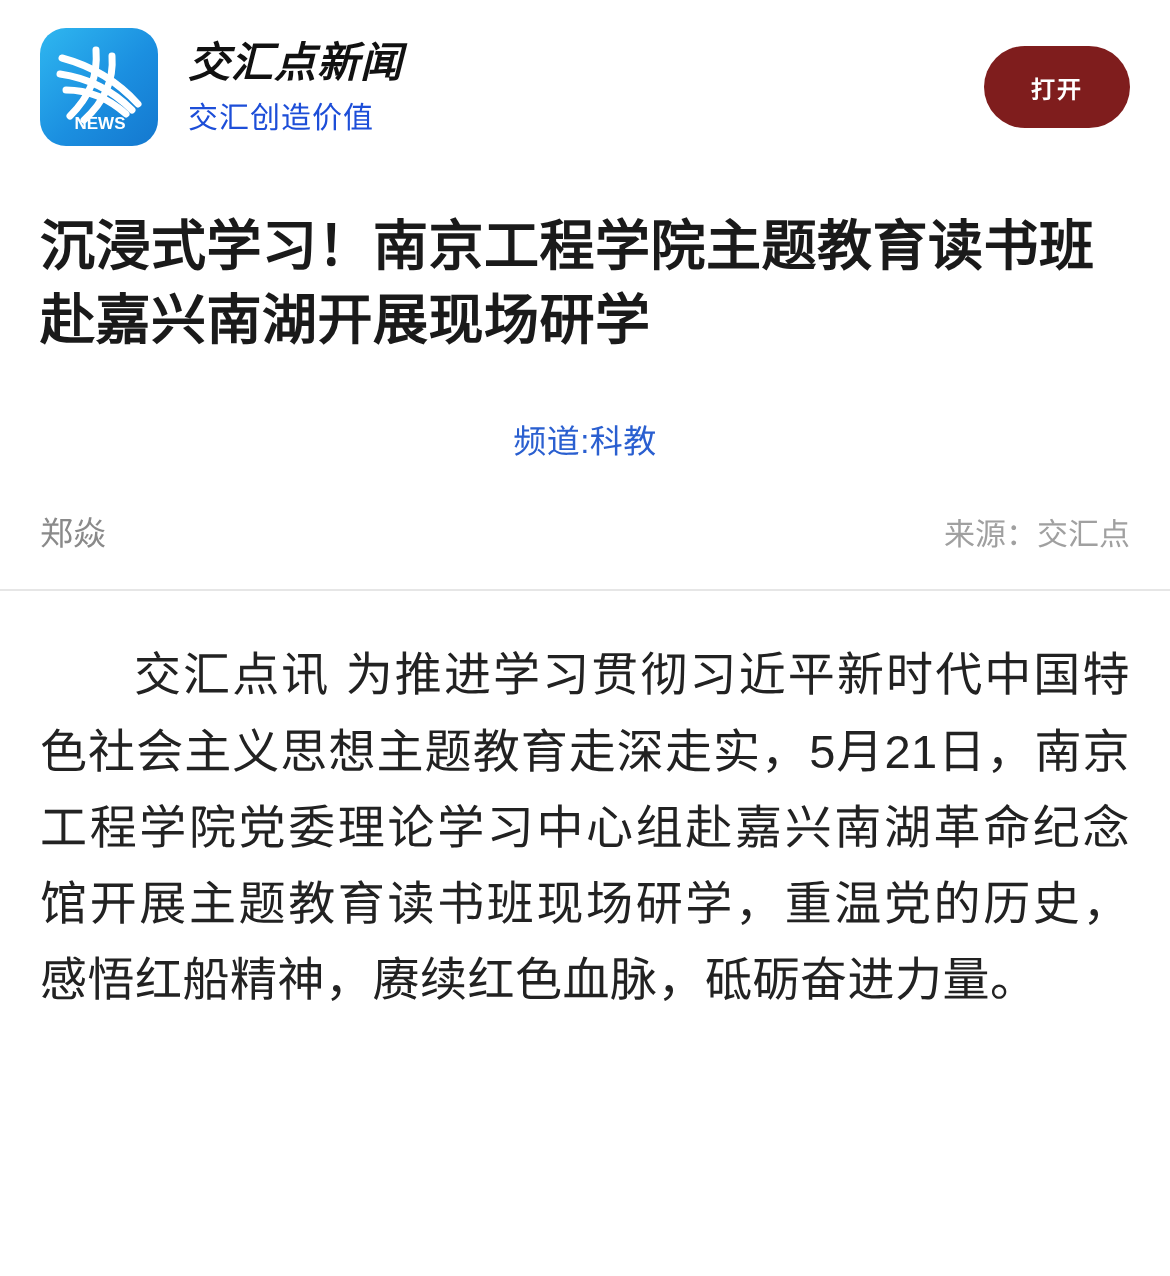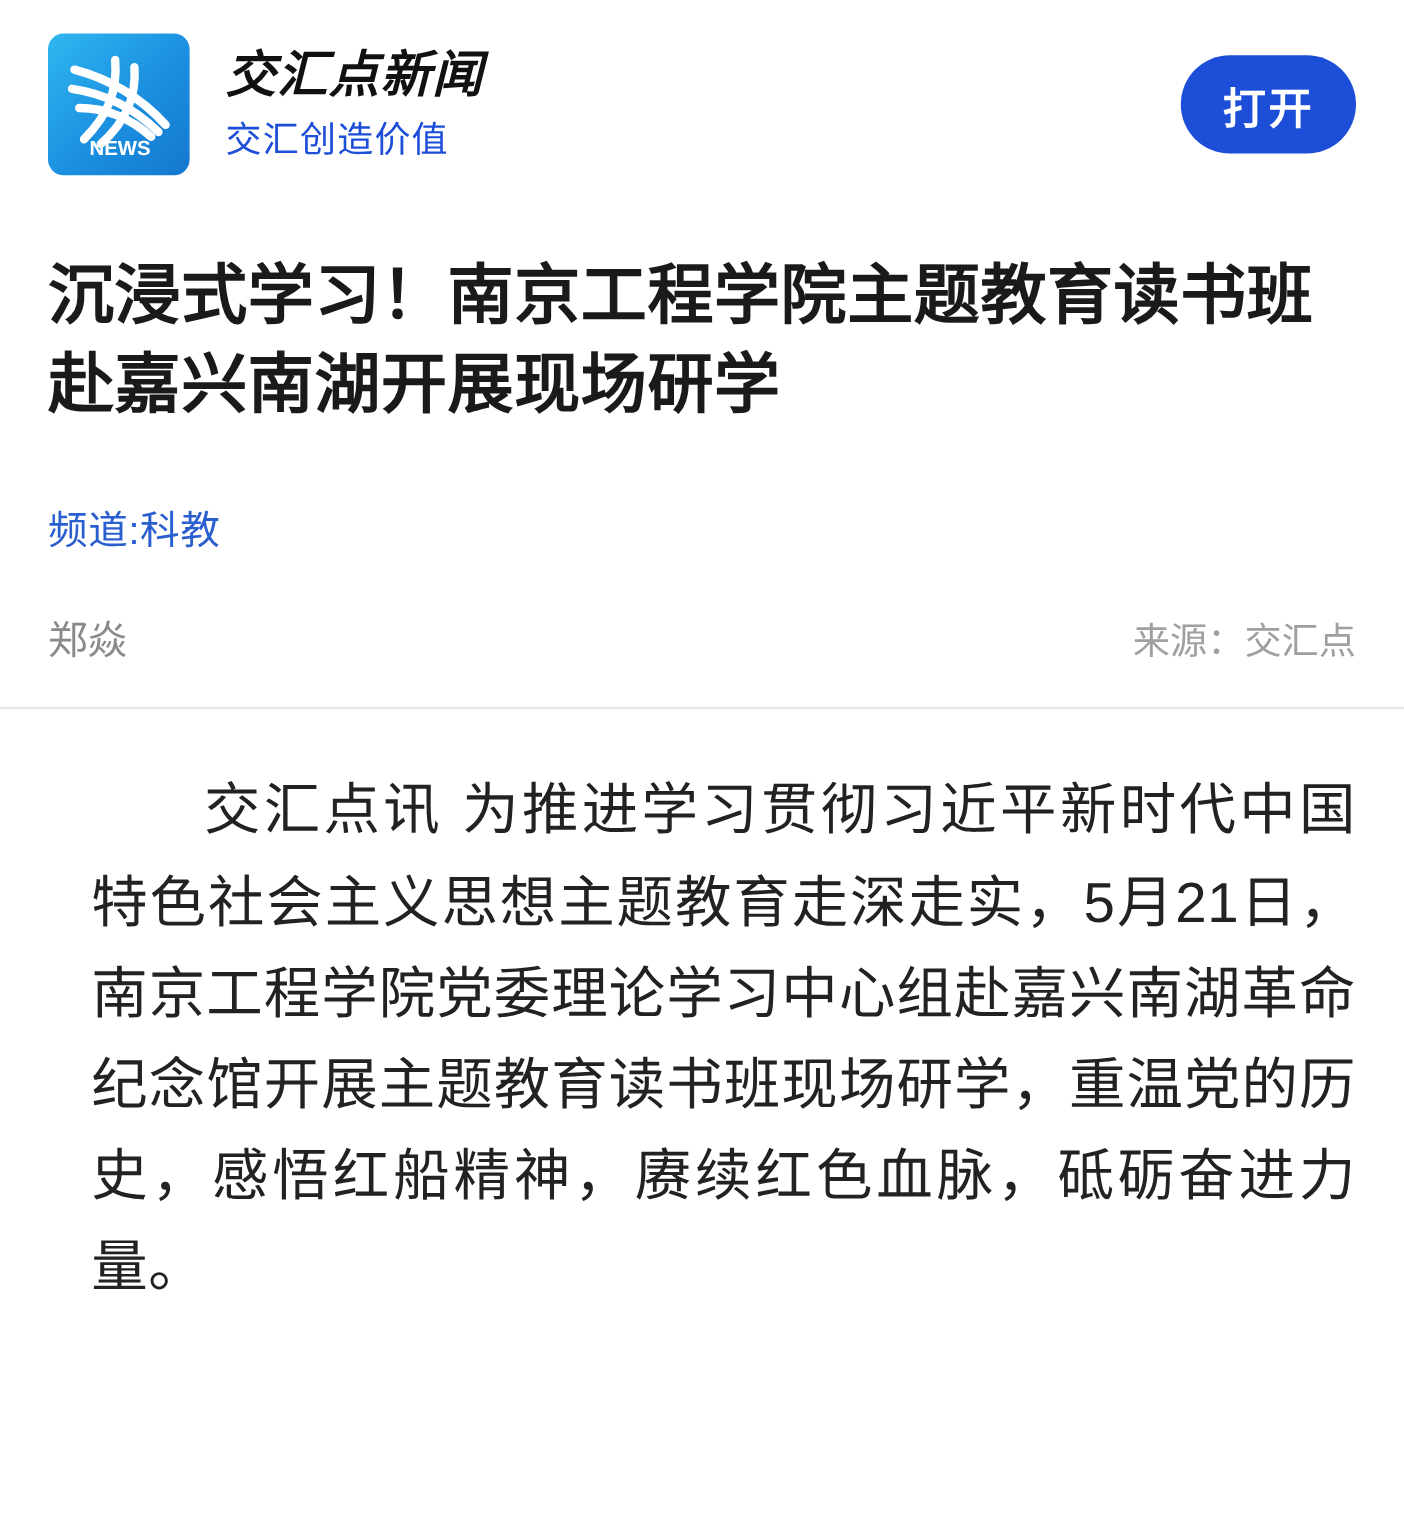--- a/index.html
+++ b/index.html
@@ -19,21 +19,21 @@
   .app-bar {
     display: flex;
     align-items: center;
     padding: 24px 40px 18px 40px;
     box-sizing: border-box;
     height: 168px;
   }
   .app-logo {
     width: 118px;
     height: 118px;
-    border-radius: 13px;
+    border-radius: 26px;
     background: linear-gradient(135deg, #2fb7f0 0%, #1b8fe0 55%, #1478cf 100%);
     position: relative;
     flex: 0 0 auto;
     overflow: hidden;
   }
   .app-logo svg {
     position: absolute;
     left: 0; top: 0;
   }
   .app-meta {
@@ -54,23 +54,23 @@
     font-size: 30px;
     color: #1d4ed8;
     line-height: 1.2;
     letter-spacing: 1px;
   }
   .open-btn {
     flex: 0 0 auto;
     width: 146px;
     height: 82px;
     border-radius: 41px;
-    background: #1d4ed8;
+    background: #7f1d1d;
     color: #ffffff;
-    font-size: 36px;
+    font-size: 24px;
     font-weight: bold;
     display: flex;
     align-items: center;
     justify-content: center;
     border: none;
     cursor: pointer;
     letter-spacing: 2px;
     font-family: "Liberation Sans", "DejaVu Sans", sans-serif;
   }
 
@@ -85,20 +85,21 @@
     color: #1a1a1a;
     line-height: 1.34;
     letter-spacing: 0.5px;
     margin: 42px 0 0 0;
   }
   .channel {
     margin-top: 58px;
     font-size: 33px;
     color: #2a5fd0;
     letter-spacing: 0.5px;
+    text-align: center;
   }
   .byline-row {
     margin-top: 44px;
     display: flex;
     align-items: baseline;
     justify-content: space-between;
     padding-bottom: 34px;
     gap: 28px;
   }
   .byline-left {
@@ -122,21 +123,20 @@
     white-space: nowrap;
   }
   .divider {
     height: 2px;
     background: #e6e6e6;
     margin: 0 -40px;
   }
 
   .article-body {
     margin-top: 46px;
-    margin-left: 36px;
   }
   .article-body p {
     margin: 0;
     font-size: 47px;
     line-height: 1.62;
     color: #222222;
     text-indent: 2em;
     letter-spacing: 0.5px;
     text-align: justify;
   }

